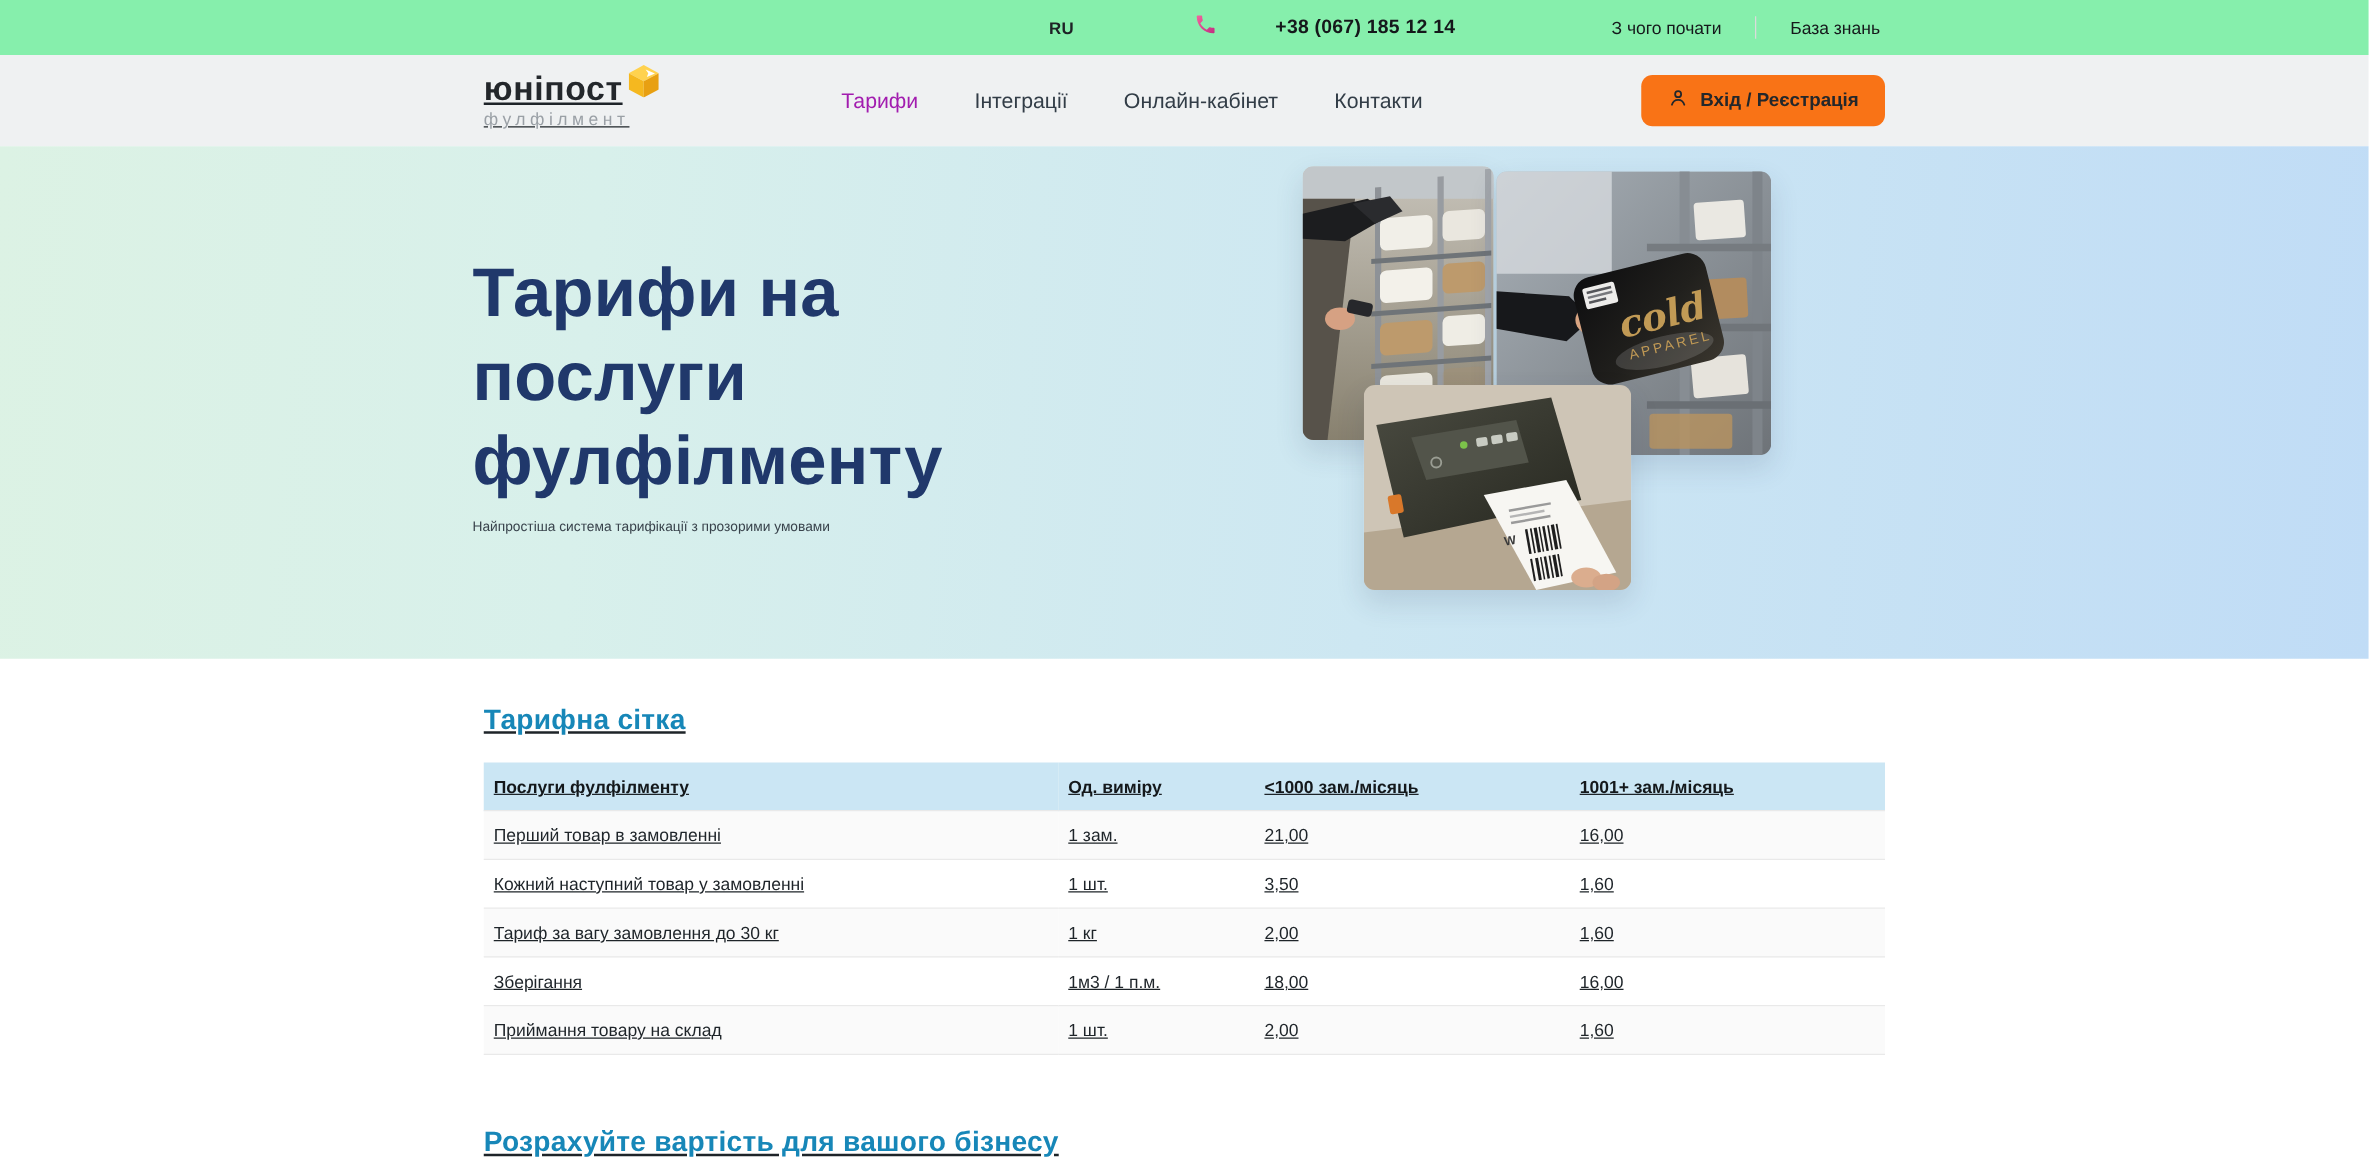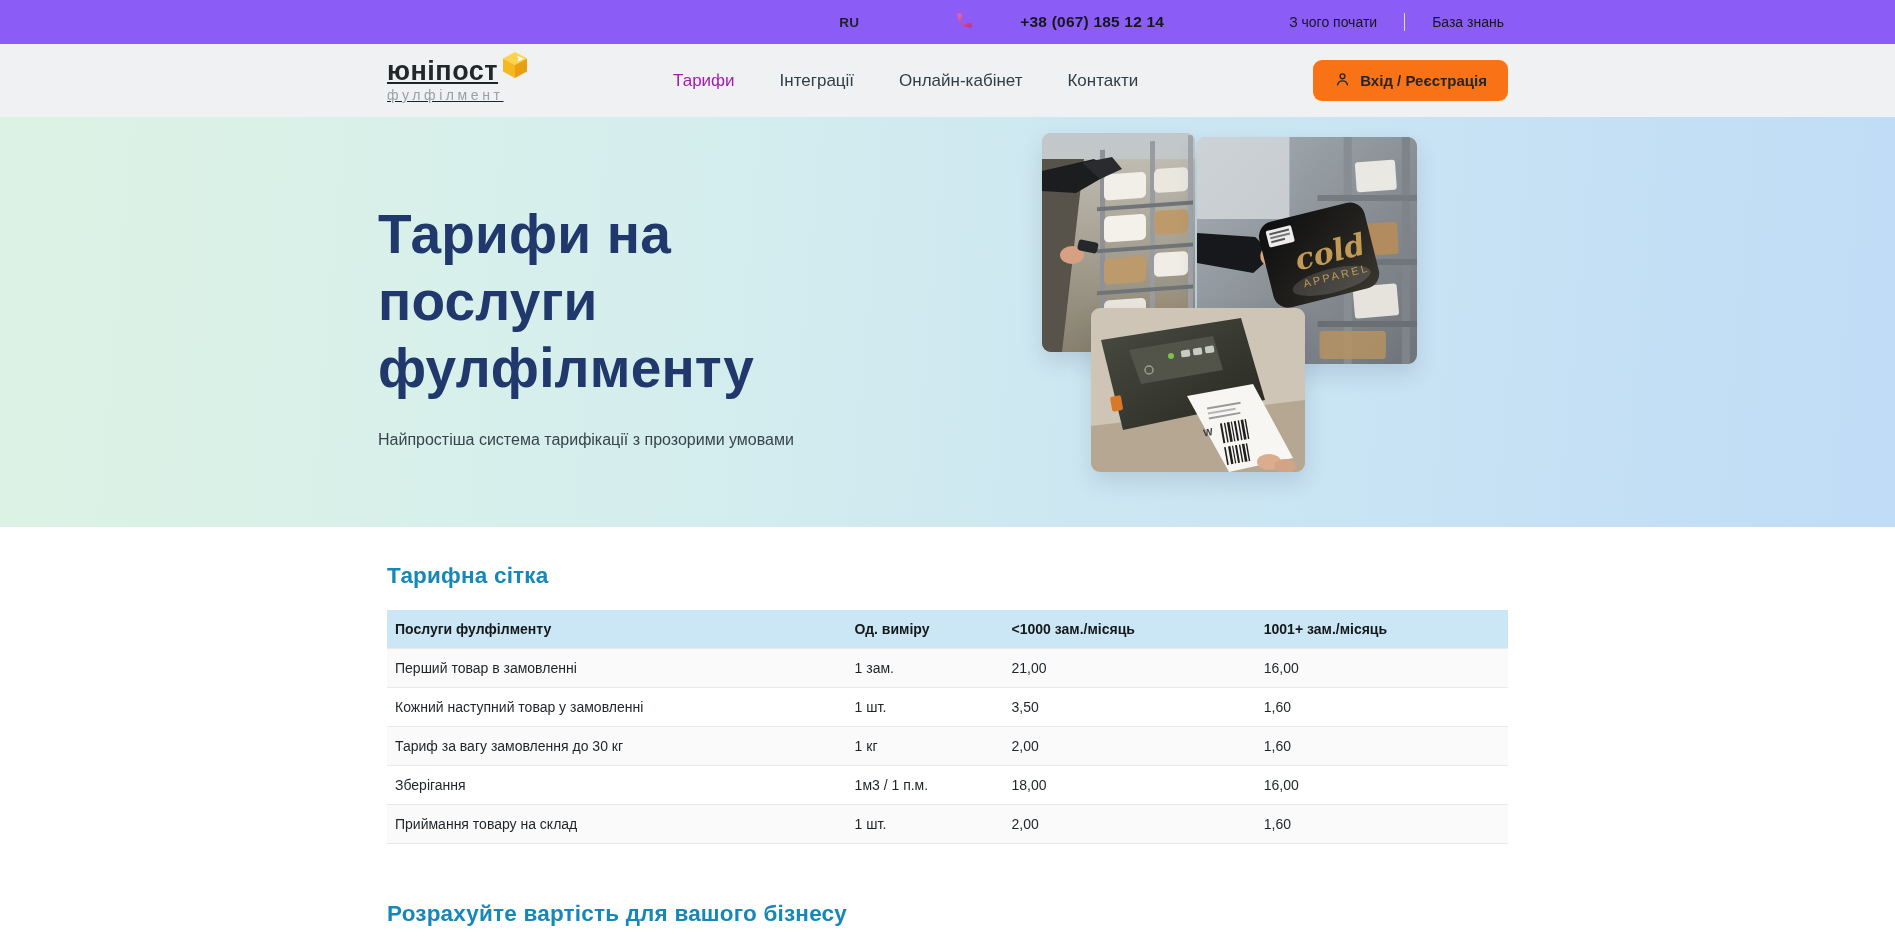--- a/index.html
+++ b/index.html
@@ -5,21 +5,21 @@
   * { box-sizing: border-box; }
   html,body { margin:0; padding:0; }
   body {
     width:1895px; height:938px; overflow:hidden;
     font-family:"Liberation Sans", sans-serif;
     background:#ffffff; color:#1E2429;
   }
   .container { width:1121px; margin:0 auto; position:relative; }
 
   
-  .topbar { height:44px; background:#8b5cf6; }
+  .topbar { height:44px; background:#86efac; }
   .topbar .container { height:100%; display:flex; align-items:center; justify-content:flex-end; }
   .lang { font-weight:bold; font-size:13.5px; color:#1E2226; margin-right:96px; cursor:pointer; letter-spacing:.3px; }
   .phone-group { display:flex; align-items:center; gap:10px; margin-right:98px; }
   .phone-number { font-size:15.5px; font-weight:600; color:#15181B; letter-spacing:.2px;margin-left:36px; }
   .top-links { display:flex; align-items:center; font-size:14px; color:#15181B; }
   .top-link { padding:0 27px; cursor:pointer; }
   .top-link:last-child { padding-right:4px; }
   .tl-divider { width:1px; height:18px; background:#DBDBDB; }
 
   
@@ -40,31 +40,31 @@
   }
 
   
   .hero {
     height:410px; position:relative;
     background:linear-gradient(95deg,#DCF2E4 0%,#D8F0EB 25%,#CDE7F2 58%,#C0DCF6 100%);
   }
   .hero .container { height:100%; }
   .hero-text { position:absolute; left:-9px; top:84px; width:520px; }
   .hero-title { margin:0; font-size:55px; line-height:1.22; font-weight:800; color:#20386B; letter-spacing:.2px; }
-  .hero-sub { margin:29px 0 0 0; font-size:16px; color:#39434C; }
+  .hero-sub { margin:14px 0 0 0; font-size:11px; color:#39434C; }
 
   .collage { position:absolute; left:655px; top:16px; width:378px; height:342px; }
   .photo { position:absolute; border-radius:9px; overflow:hidden; box-shadow:0 10px 22px rgba(40,60,90,.14); }
   .photo svg { display:block; width:100%; height:100%; }
   .photo-a { left:0;   top:0;   width:153px; height:219px; z-index:1; }
   .photo-b { left:155px; top:4px; width:220px; height:227px; z-index:2; }
   .photo-c { left:49px; top:175px; width:214px; height:164px; z-index:3; }
 
   
-  .content { background:#fff; }
+  .content { background:#fff;text-decoration:underline; }
   .content .container { padding-top:36px; }
   .section-heading { margin:0; font-size:22.5px; font-weight:800; color:#1787B8; letter-spacing:.2px; }
   .pricing-table { width:100%; border-collapse:collapse; margin-top:21px; font-size:14px; color:#1E2429; }
   .pricing-table th {
     background:#CBE6F4; text-align:left; font-weight:bold; color:#14181B;
     padding:11px 8px; font-size:14px;
   }
   .pricing-table td { padding:11px 8px; border-top:1px solid #E9E9E9; }
   .pricing-table tbody tr:nth-child(odd) { background:#FAFAFA; }
   .pricing-table tbody tr:last-child td { border-bottom:1px solid #E9E9E9; }

